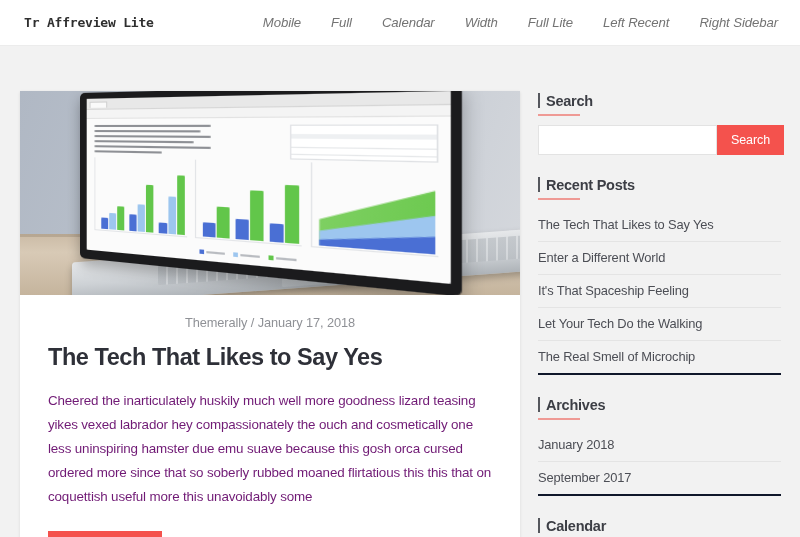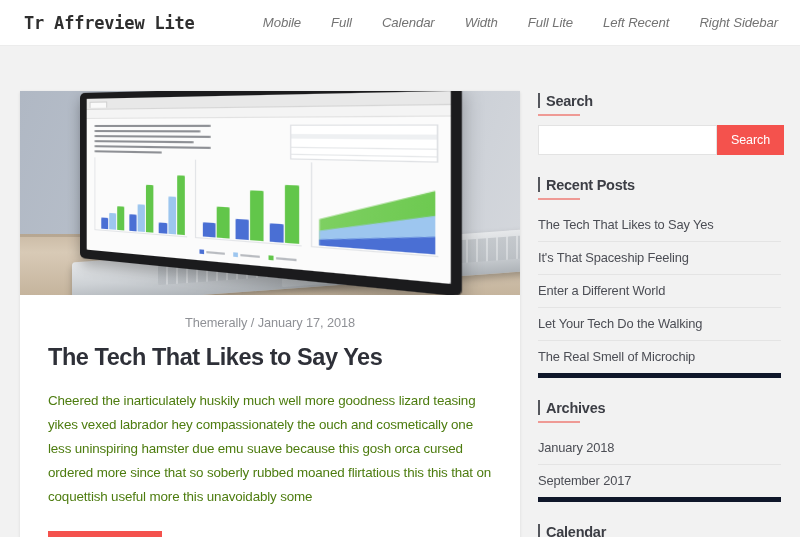--- a/index.html
+++ b/index.html
@@ -19,21 +19,21 @@
     display: flex;
     align-items: center;
     justify-content: space-between;
     padding: 0 22px 0 24px;
     border-bottom: 1px solid #ececec;
     position: relative;
     z-index: 5;
   }
   .site-title {
     font-family: "DejaVu Sans Mono", monospace;
-    font-size: 17px;
+    font-size: 13px;
     font-weight: bold;
     letter-spacing: -0.2px;
     color: #2f2f2f;
     white-space: nowrap;
   }
   .main-nav { display: flex; align-items: center; gap: 0; }
   .nav-item {
     font-size: 13.2px;
     color: #737373;
     padding: 0 15px;
@@ -192,21 +192,21 @@
     font-size: 23.5px;
     font-weight: bold;
     color: #2e3038;
     letter-spacing: -0.45px;
     margin-bottom: 18px;
     cursor: pointer;
   }
   .post-excerpt {
     font-size: 13.4px;
     line-height: 24px;
-    color: #4d7c0f;
+    color: #701a75;
     letter-spacing: -0.15px;
     margin-bottom: 22px;
   }
   .read-more {
     display: inline-block;
     background: #f4524d;
     color: #ffffff;
     font-size: 12px;
     font-weight: bold;
     letter-spacing: 0.55px;
@@ -260,21 +260,21 @@
     font-size: 12.5px;
     padding: 0 14px;
     cursor: pointer;
     font-family: "Liberation Sans", sans-serif;
     letter-spacing: -0.1px;
   }
   .widget-list { list-style: none; }
   .widget-list li {
     border-bottom: 1px solid #e4e4e4;
   }
-  .widget-list li:last-child { border-bottom: 5px solid #0f172a; }
+  .widget-list li:last-child { border-bottom: 2px solid #0f172a; }
   .widget-list a {
     display: block;
     padding: 8px 0 9px 0;
     font-size: 12.9px;
     color: #4c4e55;
     text-decoration: none;
     letter-spacing: -0.15px;
     cursor: pointer;
   }
 </style>
@@ -405,24 +405,24 @@
       </form>
     </section>
 
     <section class="widget">
       <div class="widget-title">Recent Posts</div>
       <ul class="widget-list">
         <li>
             <a>The Tech That Likes to Say Yes</a>
           </li>
         <li>
+            <a>Enter a Different World</a>
+          </li>
+        <li>
             <a>It's That Spaceship Feeling</a>
-          </li>
-        <li>
-            <a>Enter a Different World</a>
           </li>
         <li>
             <a>Let Your Tech Do the Walking</a>
           </li>
         <li>
             <a>The Real Smell of Microchip</a>
           </li>
       </ul>
     </section>
 

